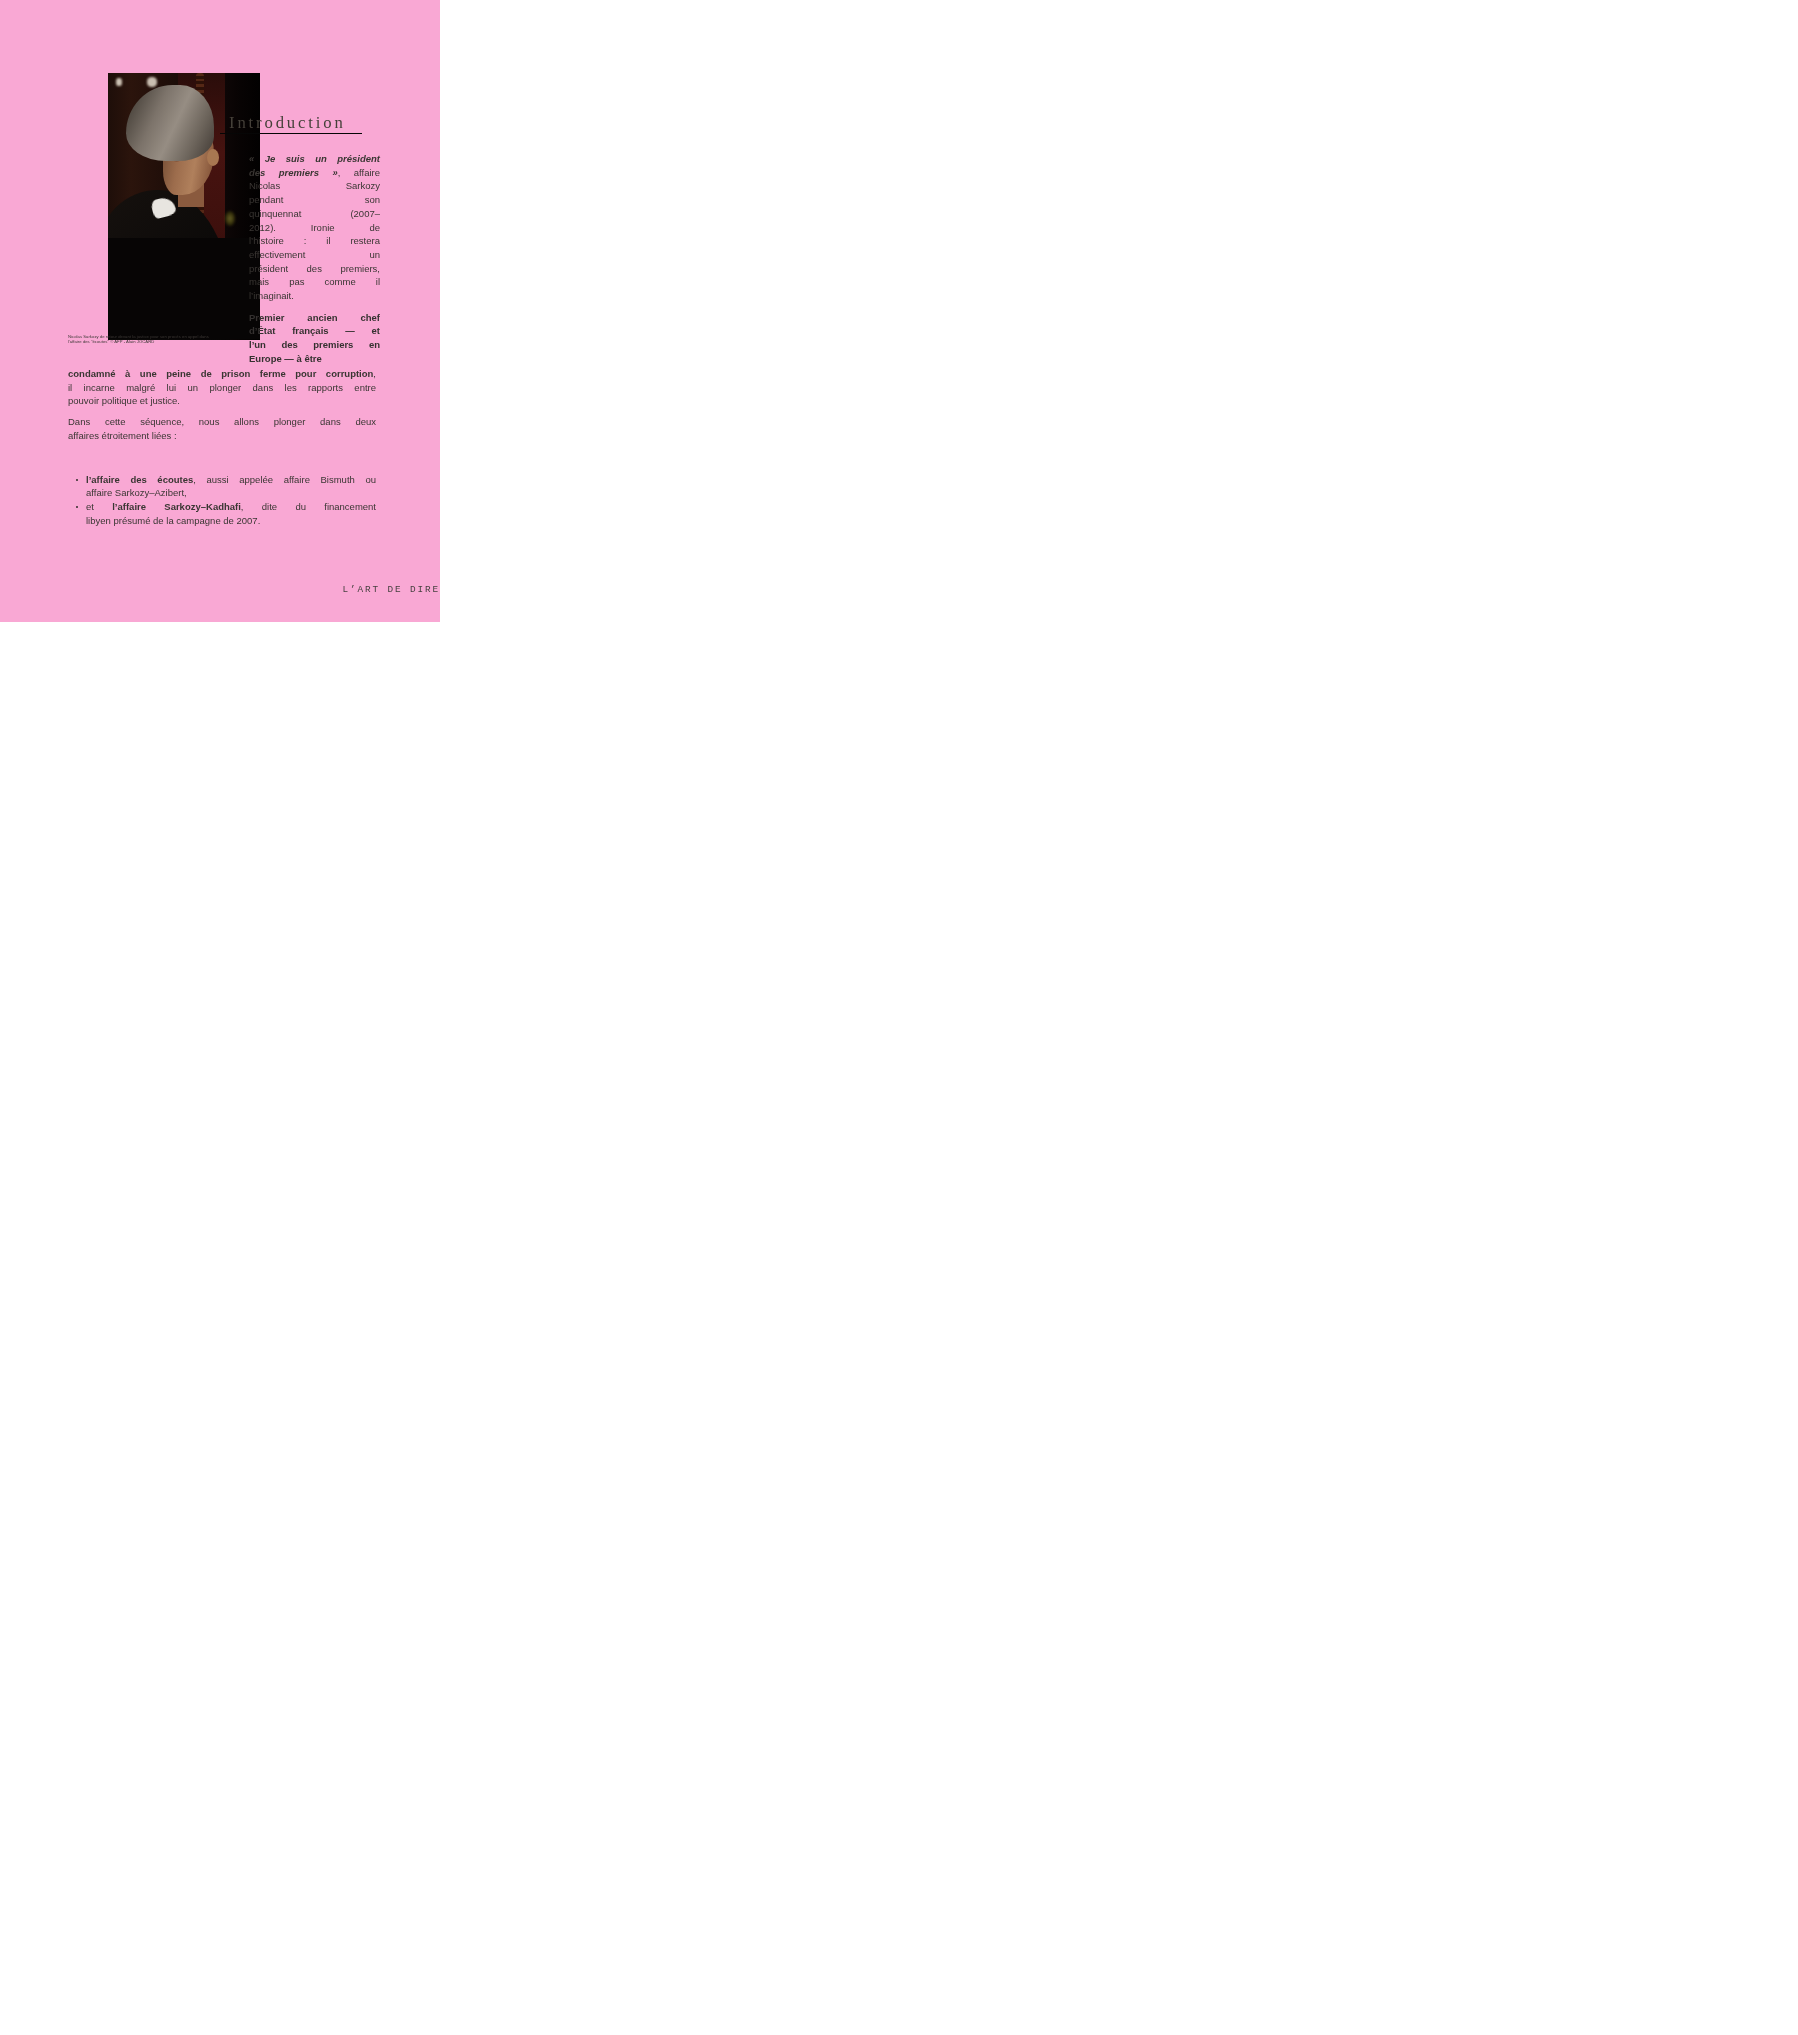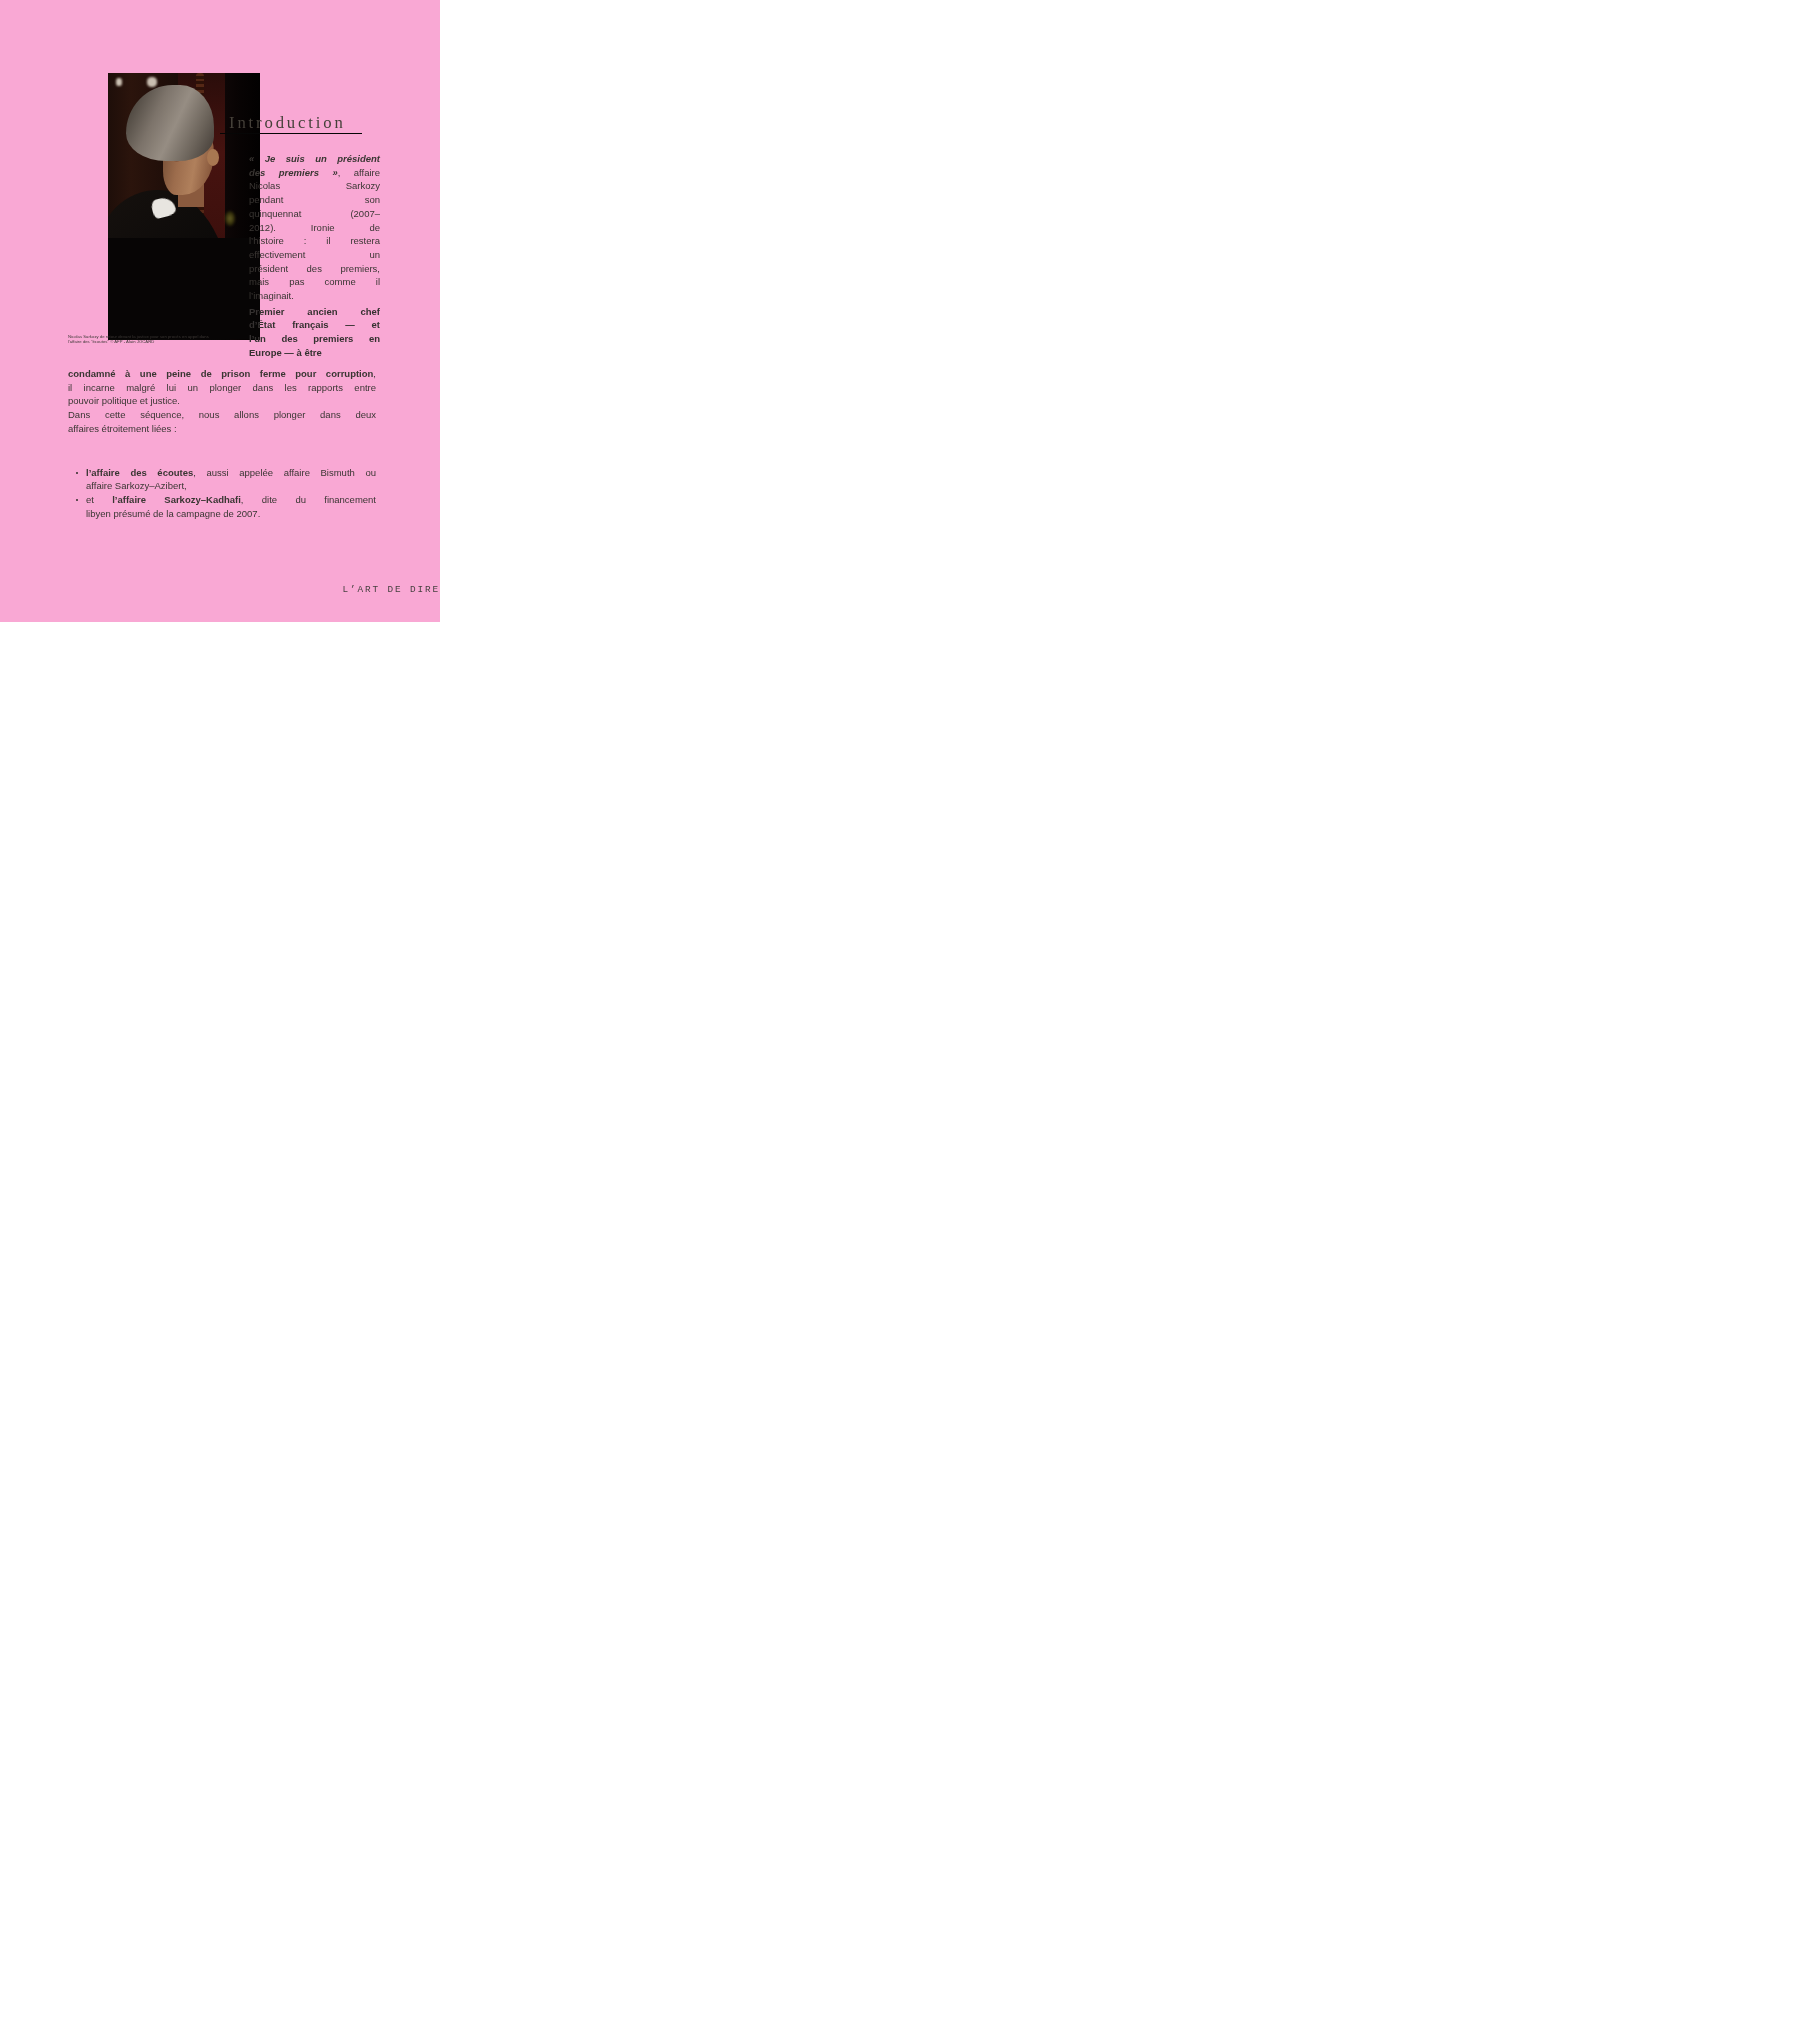--- a/index.html
+++ b/index.html
@@ -53,23 +53,23 @@
     font-size:16.7px;line-height:1;letter-spacing:.17em;color:#454039;
   }
   .rule{position:absolute;left:220px;top:133px;width:142px;height:1.1px;background:#060606;}
   
   .ln{line-height:13.7px;font-size:9.5px;white-space:nowrap;}
   .ln.j{text-align:justify;text-align-last:justify;white-space:normal;}
   .bi{font-weight:700;font-style:italic;}
   .b{font-weight:700;}
   
   .col{position:absolute;left:249px;top:152px;width:131px;}
-  .col .lead{margin-top:2px;font-weight:700;color:#353130;}
+  .col .lead{margin-top:8px;font-weight:700;color:#353130;}
   .full{position:absolute;left:68px;top:367px;width:308px;}
-  .full .p2{margin-top:0;}
+  .full .p2{margin-top:7px;}
   .list{margin-top:30px;}
   .li{position:relative;padding-left:18px;}
   .dot{position:absolute;left:8.1px;top:6.1px;width:2.2px;height:2.2px;border-radius:50%;background:#2f2b29;}
   
   .footer{
     position:absolute;left:0;top:584px;width:100%;text-align:right;
     font-family:Liberation Mono, monospace;font-size:9.4px;letter-spacing:.2em;color:#474140;
   }
 </style>
 </head>

